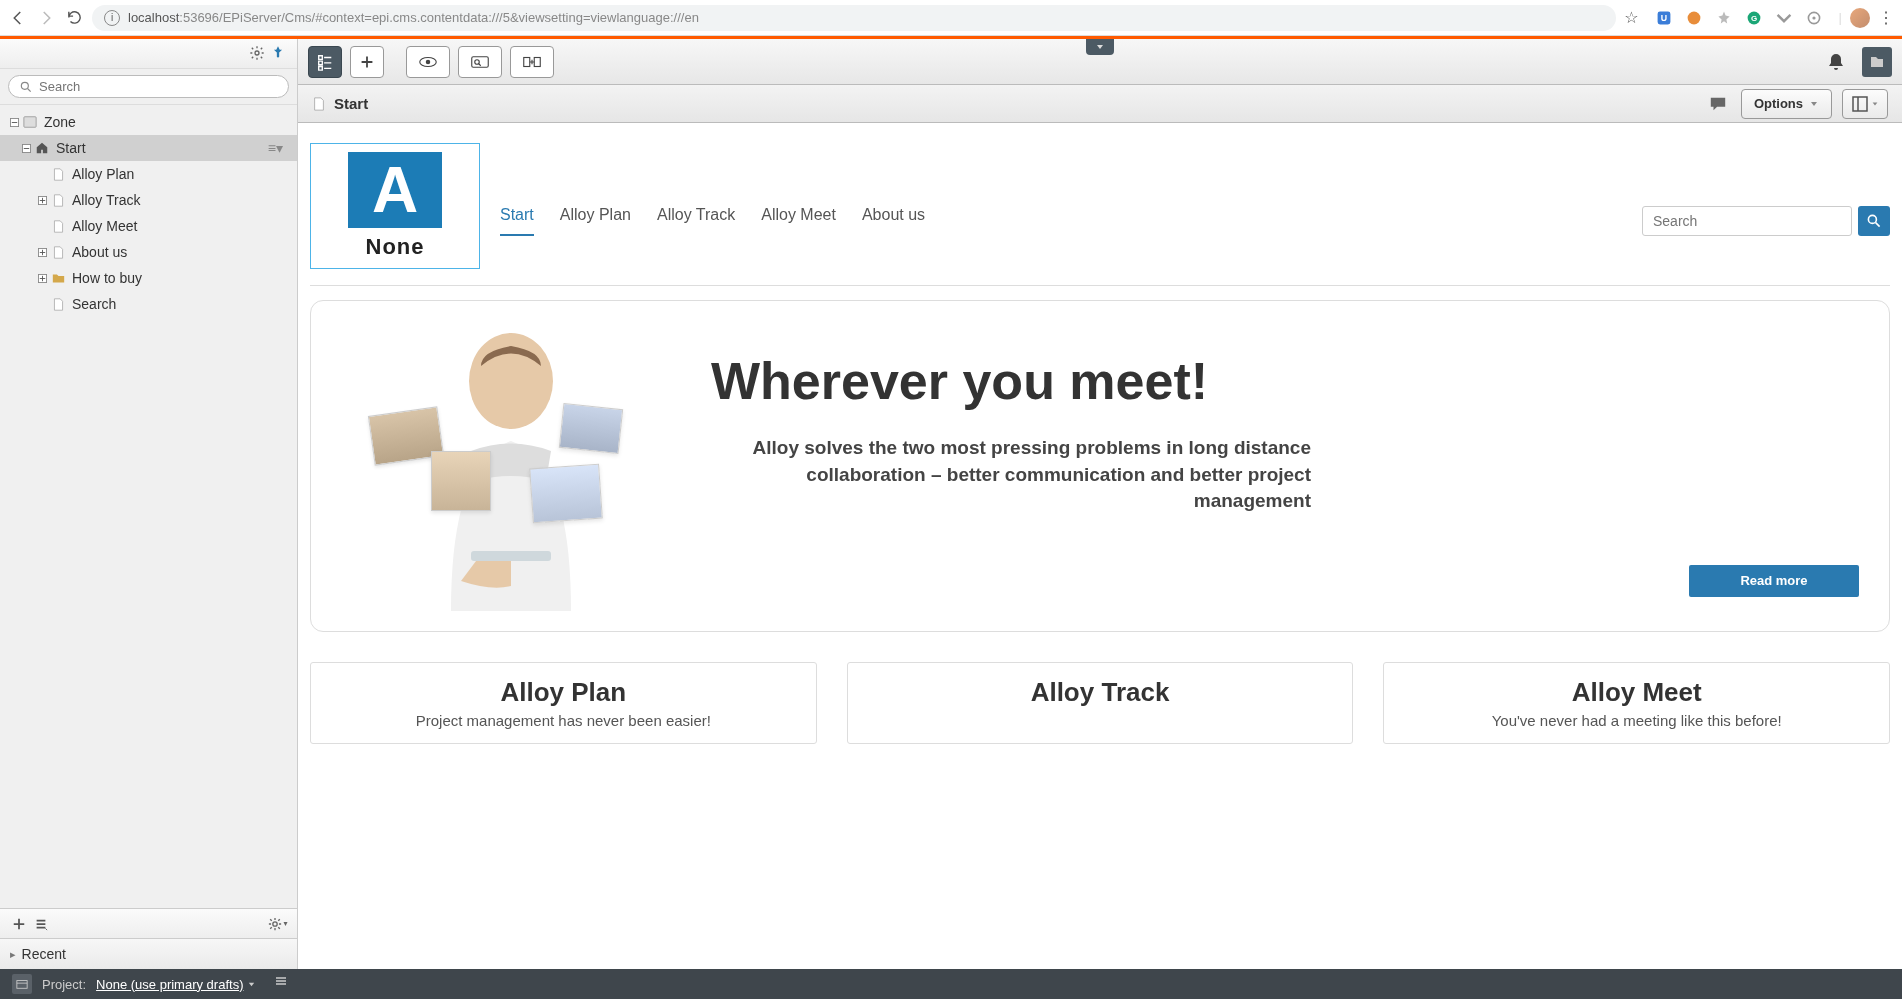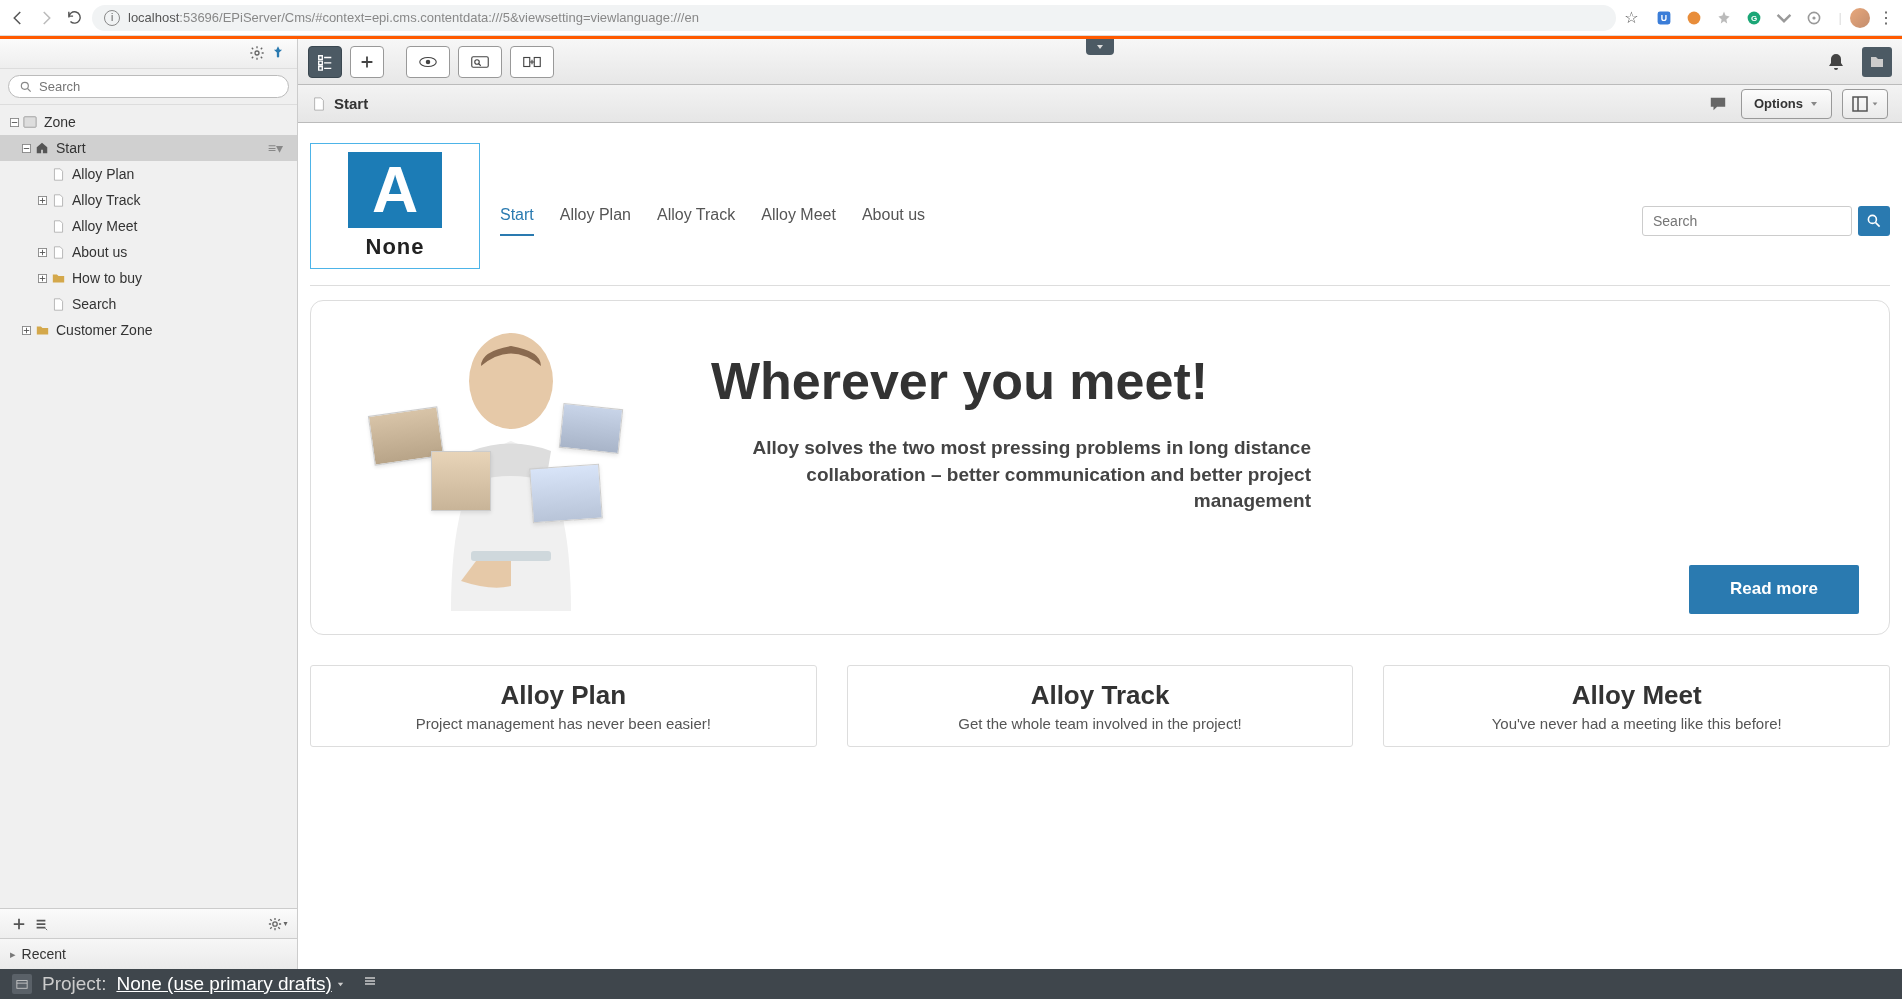--- a/index.html
+++ b/index.html
@@ -109,29 +109,29 @@
 .hero { border: 1px solid #ddd; border-radius: 13px; display: flex; padding: 20px 30px; gap: 30px; }
 .hero-image { width: 340px; height: 290px; position: relative; display: flex; align-items: center; justify-content: center; }
 .float-card { position: absolute; background: #fff; border: 1px solid #ccc; box-shadow: 0 2px 4px rgba(0,0,0,0.1); }
 .fc1 { width: 70px; height: 50px; top: 90px; left: 30px; transform: rotate(-8deg); background: linear-gradient(#d8c4a8, #b8a488); }
 .fc2 { width: 60px; height: 60px; top: 130px; left: 90px; background: linear-gradient(#e8d4b8, #c8b498); }
 .fc3 { width: 60px; height: 45px; top: 85px; right: 60px; transform: rotate(6deg); background: linear-gradient(#c8d4e8, #a8b4c8); }
 .fc4 { width: 70px; height: 55px; top: 145px; right: 80px; transform: rotate(-4deg); background: linear-gradient(#d8e4f8, #b8c4d8); }
 .hero-text { flex: 1; padding-top: 30px; }
 .hero-title { font-size: 52px; font-weight: 900; color: #333; margin-bottom: 24px; }
 .hero-sub { font-size: 19px; font-weight: bold; color: #444; line-height: 1.4; max-width: 600px; text-align: right; }
-.read-more-btn { margin-top: 50px; margin-left: auto; width: 170px; height: 49px; background: #2a7ab0; color: #fff; display: flex; align-items: center; justify-content: center; font-size: 17px; font-weight: bold; border-radius: 2px; cursor: pointer; }
+.read-more-btn { margin-top: 50px; margin-left: auto; width: 170px; height: 32px; background: #2a7ab0; color: #fff; display: flex; align-items: center; justify-content: center; font-size: 13px; font-weight: bold; border-radius: 2px; cursor: pointer; }
 
 .cards-row { display: flex; gap: 30px; margin-top: 30px; }
 .promo-card { flex: 1; border: 1px solid #ddd; border-radius: 3px; padding: 14px 20px; text-align: center; }
 .card-title { font-size: 26px; font-weight: bold; color: #333; margin-bottom: 4px; }
 .card-sub { font-size: 15px; color: #555; }
 
 
-.project-bar { height: 30px; background: #3f464c; color: #ddd; display: flex; align-items: center; padding: 0 12px; gap: 10px; font-size: 19px; position: fixed; bottom: 0; left: 0; right: 0; }
+.project-bar { height: 30px; background: #3f464c; color: #ddd; display: flex; align-items: center; padding: 0 12px; gap: 10px; font-size: 13px; position: fixed; bottom: 0; left: 0; right: 0; }
 .proj-icon { width: 20px; height: 20px; background: #5a6168; border-radius: 2px; display: flex; align-items: center; justify-content: center; }
 .proj-label { color: #ccc; }
 .proj-value { color: #fff; text-decoration: underline; cursor: pointer; display: flex; align-items: center; gap: 4px; }
 .proj-menu-icon { width: 20px; height: 20px; color: #ccc; margin-left: 8px; }
 
 svg { display: block; }
 </style>
 </head>
 <body>
 
@@ -317,34 +317,20 @@
         <span>How to buy</span>
       </div>
       <div class="tree-row indent-2">
         <span class="tree-spacer"></span>
         <span class="tree-icon">
             <svg viewBox="0 0 16 16" width="13" height="13">
               <path d="M3 1h7l3 3v11H3z" fill="#fff" stroke="#aaa"></path>
             </svg>
           </span>
         <span>Search</span>
-      </div>
-      <div class="tree-row indent-1">
-        <span class="tree-toggle">
-            <svg viewBox="0 0 10 10">
-              <rect x="0.5" y="0.5" width="9" height="9" fill="#fff" stroke="#888"></rect>
-              <path d="M2 5h6M5 2v6" stroke="#555"></path>
-            </svg>
-          </span>
-        <span class="tree-icon">
-            <svg viewBox="0 0 16 16" width="13" height="13">
-              <path d="M1 3h5l2 2h7v8H1z" fill="#d4a84b"></path>
-            </svg>
-          </span>
-        <span>Customer Zone</span>
       </div>
     </div>
     <div class="panel-bottom">
       <div class="panel-bottom-toolbar">
         <span class="tb-btn">
             <svg viewBox="0 0 16 16" width="14" height="14">
               <path d="M8 2v12M2 8h12" stroke="#555" stroke-width="2"></path>
             </svg>
           </span>
         <span class="tb-btn">
@@ -502,21 +488,20 @@
           </div>
         </div>
 
         <div class="cards-row">
           <div class="promo-card">
             <div class="card-title">Alloy Plan</div>
             <div class="card-sub">Project management has never been easier!</div>
           </div>
           <div class="promo-card">
             <div class="card-title">Alloy Track</div>
-            <div class="card-sub">Get the whole team involved in the project!</div>
           </div>
           <div class="promo-card">
             <div class="card-title">Alloy Meet</div>
             <div class="card-sub">You've never had a meeting like this before!</div>
           </div>
         </div>
       </div>
     </div>
   </div>
 </div>

